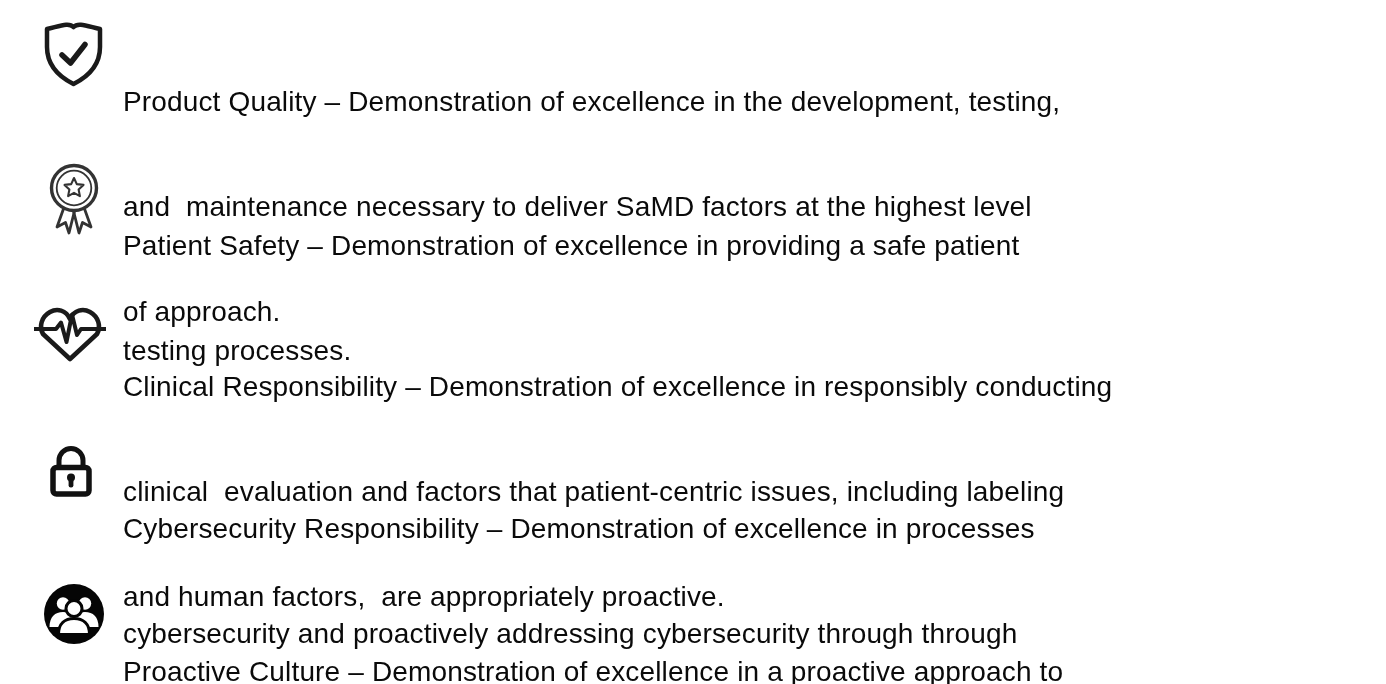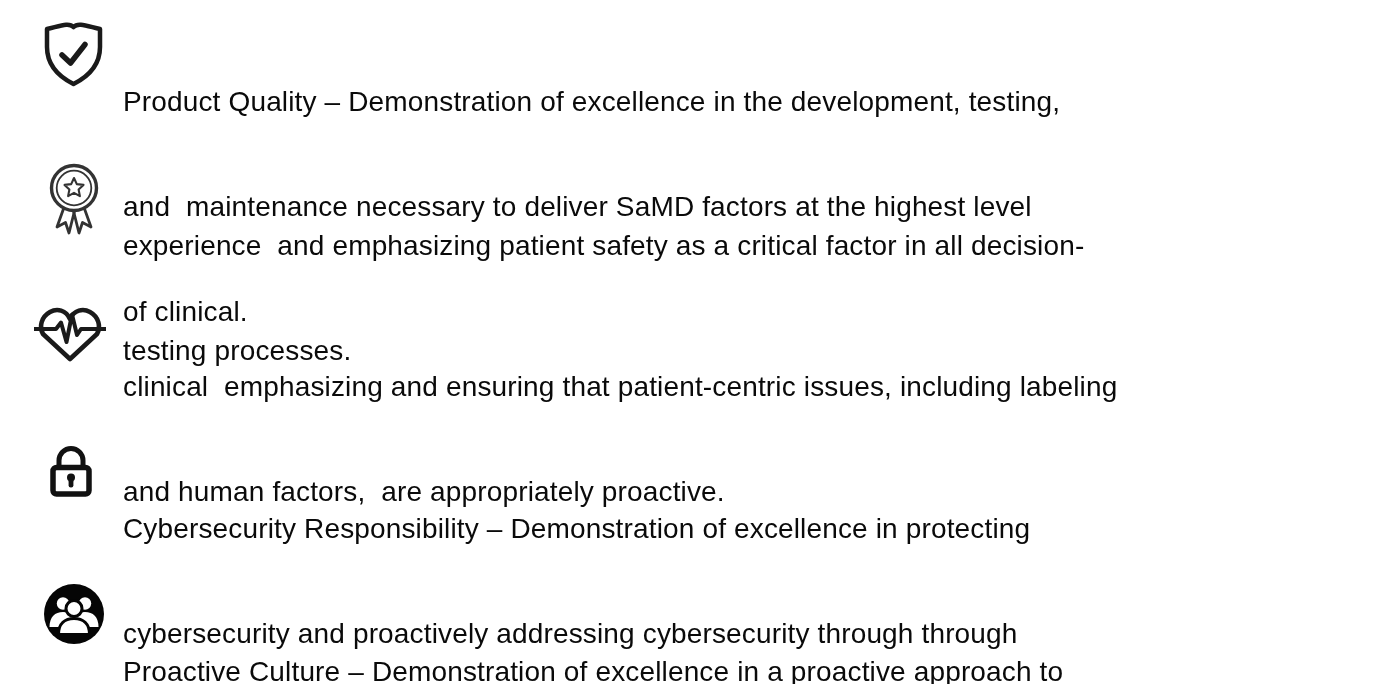--- a/index.html
+++ b/index.html
@@ -56,64 +56,65 @@
   <div class="principle" id="sec-0">
     <span class="icon-box">
       <svg width="63" height="70" viewBox="0 0 63 70" fill="none">
         <path d="M31.5 9 C27 4 18 8 5 11 L5 29 C5 47 16.5 58.5 31.5 66 C46.5 58.5 58 47 58 29 L58 11 C45 8 36 4 31.5 9 Z" stroke="#1a1a1a" stroke-width="4.5" stroke-linejoin="round"></path>
         <path d="M20 37 L28.5 45 L43 26.5" stroke="#1a1a1a" stroke-width="5.5" stroke-linecap="round" stroke-linejoin="round"></path>
       </svg>
     </span>
     <div class="text-block">
       <div>Product Quality – Demonstration of excellence in the development, testing,</div>
       <div>and  maintenance necessary to deliver SaMD factors at the highest level</div>
-      <div>of clinical.</div>
+      <div>of approach.</div>
     </div>
   </div>
 
   <div class="principle" id="sec-1">
     <span class="icon-box">
       <svg width="54" height="74" viewBox="0 0 54 74" fill="none">
         <path d="M17.5 43 L10 64 L18.5 59.5 L22 70 L27.5 48" stroke="#333333" stroke-width="2.8" stroke-linejoin="round" stroke-linecap="round"></path>
         <path d="M36.5 43 L44 64 L35.5 59.5 L32 70 L26.5 48" stroke="#333333" stroke-width="2.8" stroke-linejoin="round" stroke-linecap="round"></path>
         <circle cx="27" cy="25" r="22.5" stroke="#333333" stroke-width="3.4" fill="#ffffff"></circle>
         <circle cx="27" cy="25" r="17.3" stroke="#333333" stroke-width="1.8"></circle>
         <path d="M27 15 L29.8 21.1 L36.5 21.9 L31.6 26.5 L32.9 33.1 L27 29.8 L21.1 33.1 L22.4 26.5 L17.5 21.9 L24.2 21.1 Z" stroke="#333333" stroke-width="2.1" stroke-linejoin="round"></path>
       </svg>
     </span>
     <div class="text-block">
-      <div>experience  and emphasizing patient safety as a critical factor in all decision-</div>
+      <div>Patient Safety – Demonstration of excellence in providing a safe patient</div>
       <div>testing processes.</div>
     </div>
   </div>
 
   <div class="principle" id="sec-2">
     <span class="icon-box">
       <svg width="72" height="60" viewBox="0 0 72 60" fill="none">
         <path d="M36 14 C32 5 23 3 16 7 C7 12 5 22 9 29 L36 54 L63 29 C67 22 65 12 56 7 C49 3 40 5 36 14 Z" stroke="#1a1a1a" stroke-width="4.6" stroke-linejoin="round"></path>
         <path d="M0 24 H22 L27 17.5 L32.5 37 L38 9.5 L43 30 L47 24 H72" stroke="#1a1a1a" stroke-width="4" stroke-linejoin="round" stroke-linecap="round"></path>
       </svg>
     </span>
     <div class="text-block">
-      <div>clinical  emphasizing and ensuring that patient-centric issues, including labeling</div>
+      <div>Clinical Responsibility – Demonstration of excellence in responsibly conducting</div>
+      <div>clinical  evaluation and factors that patient-centric issues, including labeling</div>
       <div>and human factors,  are appropriately proactive.</div>
     </div>
   </div>
 
   <div class="principle" id="sec-3">
     <span class="icon-box">
       <svg width="48" height="52" viewBox="0 0 48 52" fill="none">
         <path d="M12 23 V15.5 a12 12 0 0 1 24 0 V23" stroke="#111111" stroke-width="5"></path>
         <rect x="6" y="22.5" width="36" height="26.5" rx="3.5" stroke="#111111" stroke-width="5.5"></rect>
         <circle cx="24" cy="32.5" r="4" fill="#111111"></circle>
         <rect x="21.6" y="34" width="4.8" height="8.5" rx="2.2" fill="#111111"></rect>
       </svg>
     </span>
     <div class="text-block">
-      <div>Cybersecurity Responsibility – Demonstration of excellence in protecting</div>
+      <div>Cybersecurity Responsibility – Demonstration of excellence in processes</div>
       <div>cybersecurity and proactively addressing cybersecurity through through</div>
       
     </div>
   </div>
 
   <div class="principle" id="sec-4">
     <span class="icon-box">
       <svg width="64" height="64" viewBox="0 0 64 64">
         <circle cx="32" cy="32" r="30" fill="#050505"></circle>
         <circle cx="21" cy="21.5" r="6.2" fill="#ffffff"></circle>

